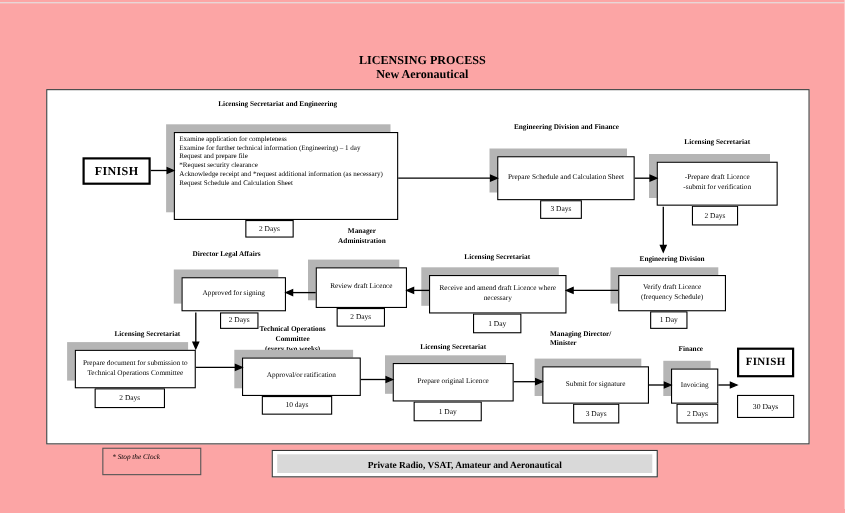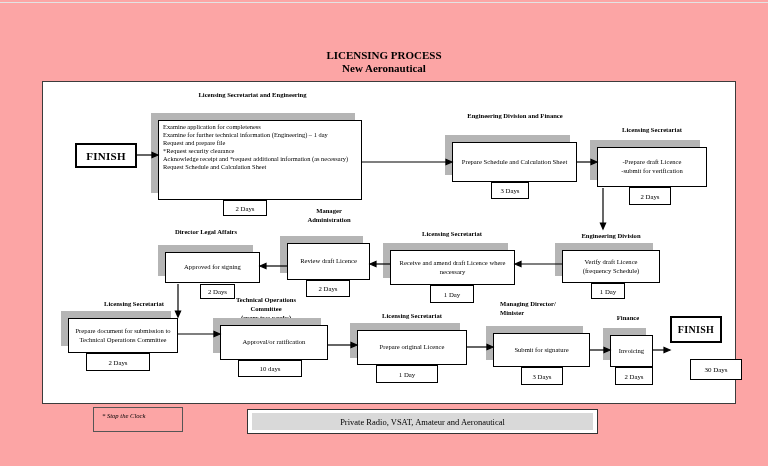--- a/index.html
+++ b/index.html
@@ -57,21 +57,21 @@
     border:1.2px solid #555; box-sizing:border-box;
     font-style:italic; font-size:6.6px; padding:4px 0 0 8px;
   }
   .banner {
     position:absolute; left:247px; top:409px; width:351px; height:25px;
     border:1.5px solid #333; background:#fff; box-sizing:border-box; padding:3px 4px;
   }
   .banner .inner {
     background:#d9d9d9; width:100%; height:100%; box-sizing:border-box;
     display:flex; align-items:center; justify-content:center;
-    font-weight:normal; font-size:8.5px;
+    font-weight:bold; font-size:8.5px;
   }
   .edge-line { position:absolute; left:0; right:0; height:1px; background:#e3e3e3; }
 </style>
 </head>
 <body>
 
 <div class="page">
 
   <div class="edge-line" style="top:2px"></div>
 
@@ -173,21 +173,21 @@
   <div class="tag" style="left:521px; top:367px; width:42px; height:18px;">3 Days</div>
 
   <div class="actor" style="left:600px; top:314px; width:56px;">Finance</div>
   <div class="node" style="left:610px; top:335px; width:43px; height:32px;">
     <div class="shadow"></div>
     <div class="box">Invoicing</div>
   </div>
   <div class="tag" style="left:615px; top:367px; width:38px; height:18px;">2 Days</div>
 
   <div class="terminal" style="left:670px; top:316px; width:52px; height:27px; font-size:10px;">FINISH</div>
-  <div class="finish-duration" style="left:690px; top:359px; width:52px; height:21px;font-family:Liberation Serif, serif;">30 Days</div>
+  <div class="finish-duration" style="left:670px; top:359px; width:52px; height:21px;font-family:Liberation Serif, serif;">30 Days</div>
 
   <svg class="svg-layer" viewBox="0 0 768 466">
     <g stroke="#000" stroke-width="1.2" fill="#000">
 
       <line x1="137" y1="155" x2="153" y2="155"></line>
         <polygon points="158,155 152,152.4 152,157.6"></polygon>
 
       <line x1="362" y1="162" x2="447" y2="162"></line>
         <polygon points="452,162 446,159.4 446,164.6"></polygon>
 

